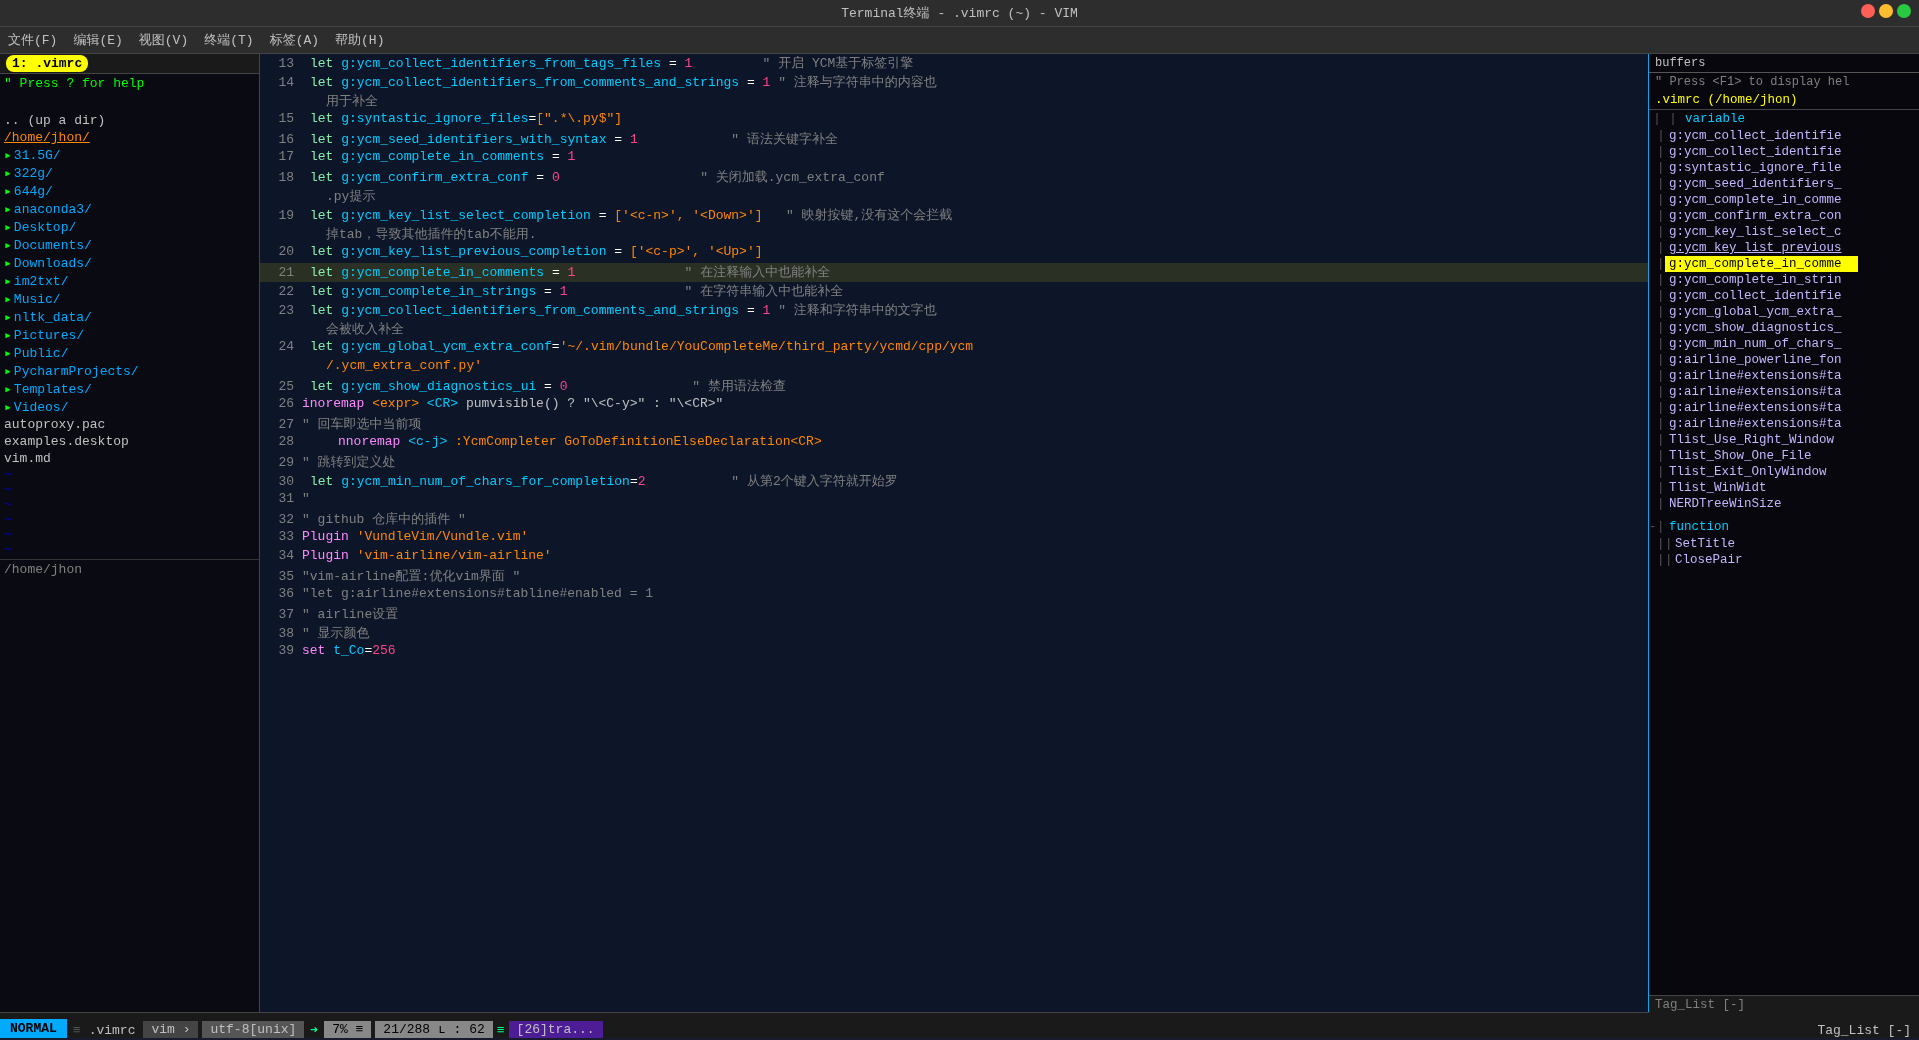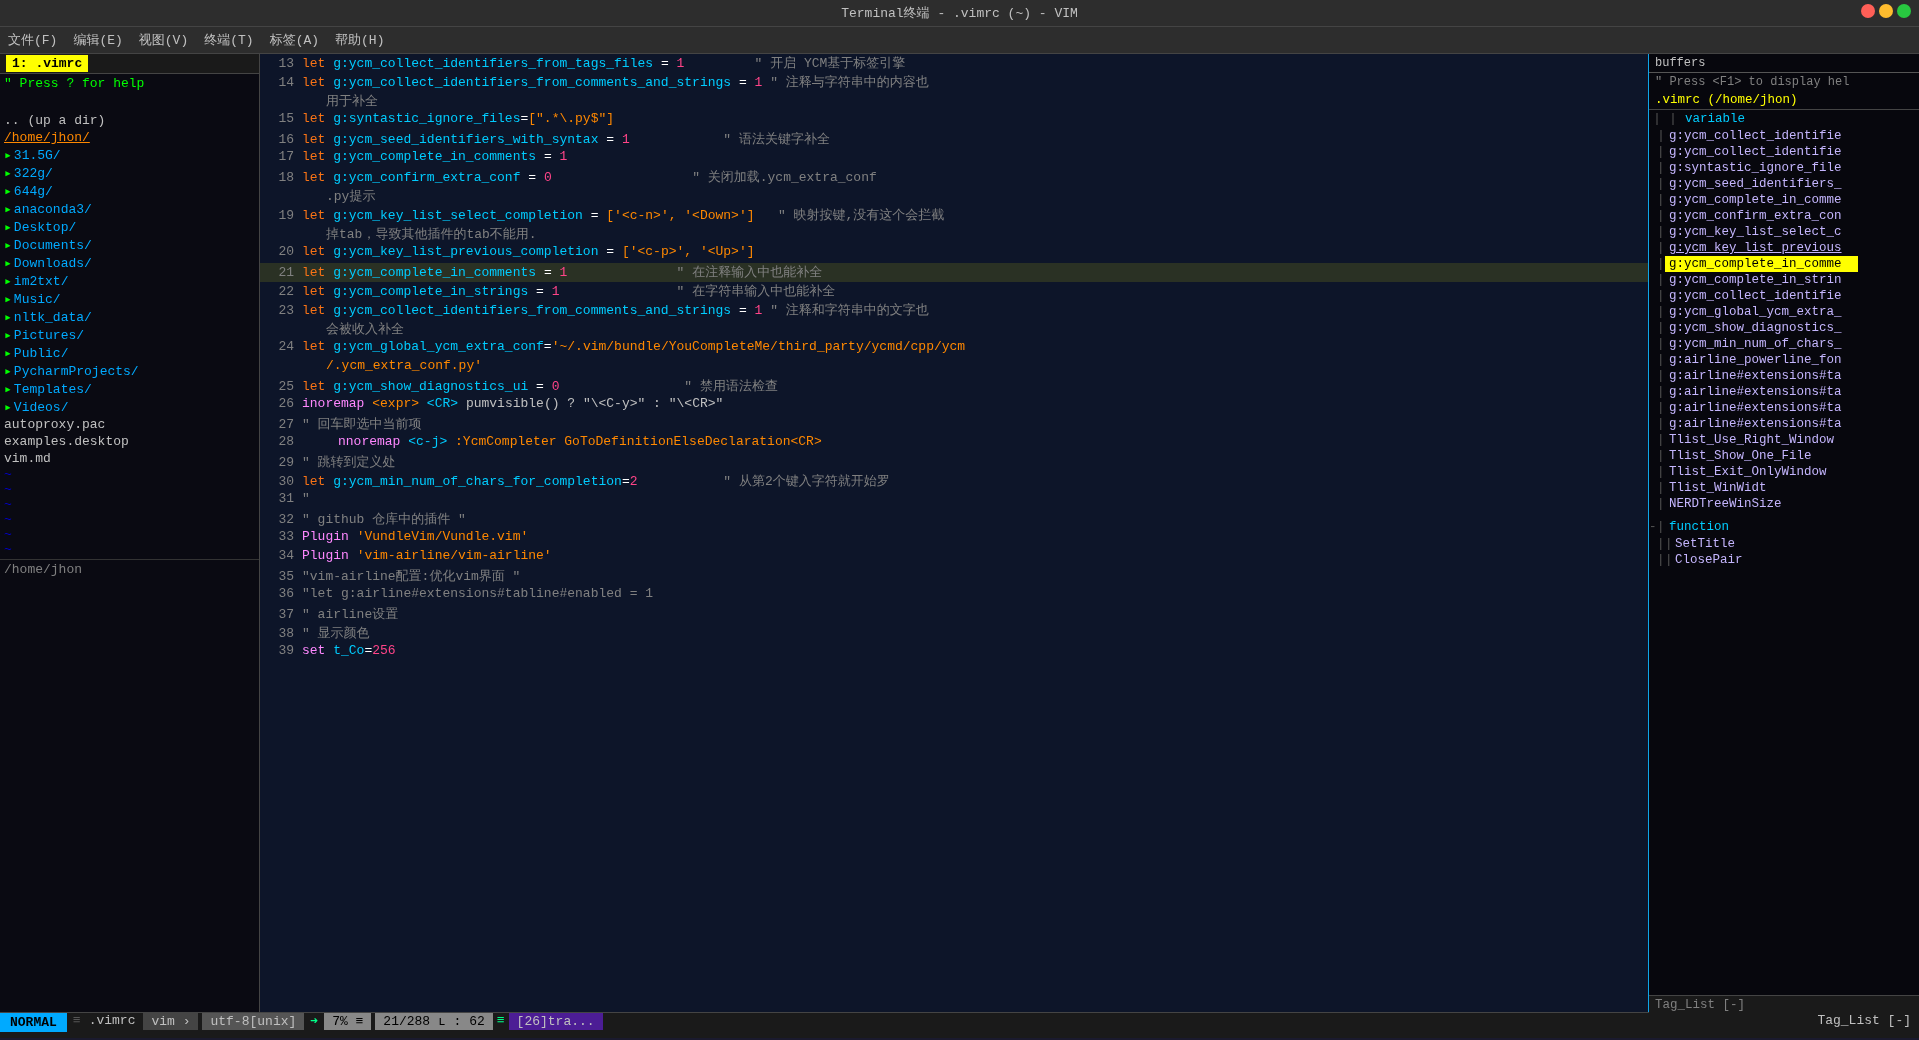--- a/index.html
+++ b/index.html
@@ -120,21 +120,21 @@
       margin-right: 8px;
       flex-shrink: 0;
       user-select: none;
     }
     .code-content {
       flex: 1;
       white-space: pre-wrap;
       word-break: break-all;
     }
     
-    .kw-let { color: #f97316; }
+    .kw-let { color: #86efac; margin-left: 8px; }
     .kw-eq { color: #ffffff; }
     .num-val { color: #ff4488; }
     .comment { color: #808080; }
     .str-sq { color: #ff8800; }
     .kw-plugin { color: #ff88ff; }
     .kw-inoremap { color: #ff88ff; }
     .kw-nnoremap { color: #ff88ff; margin-left: 36px; }
     .kw-set { color: #ff88ff; }
     .var-name { color: #00ccff; }
     .highlight-line {
@@ -174,21 +174,21 @@
     #right-panel .rp-item.selected {
       background: #ffff00;
       color: #000000;
     }
 
     
     #statusbar {
       height: 26px;
       background: #1a1a1a;
       display: flex;
-      align-items: flex-start;
+      align-items: flex-end;
       font-size: 13px;
       border-top: 1px solid #444;
       overflow: hidden;
     }
     .sb-mode {
       background: #00aaff;
       color: #000;
       font-weight: bold;
       padding: 2px 10px;
       margin-right: 4px;
@@ -252,21 +252,21 @@
   <span class="menu-item">视图(V)</span>
   <span class="menu-item">终端(T)</span>
   <span class="menu-item">标签(A)</span>
   <span class="menu-item">帮助(H)</span>
 </div>
 
 <div id="main">
 
   <div id="left-panel">
     <div class="tab-header">
-      <span style="background:#ffff00;color:#000;padding:1px 6px;">1: .vimrc</span>
+      <span style="background:#ffff00;color:#000;padding:1px 6px;border-radius:8px;">1: .vimrc</span>
     </div>
     <div class="help-text">" Press ? for help</div>
     <div style="padding:2px 4px;color:#888;">&nbsp;</div>
     <div class="dir-item">
       <span style="color:#c0c0c0;">.. (up a dir)</span>
     </div>
     <div class="dir-item">
       <span class="dir-current">/home/jhon/</span>
     </div>
 

